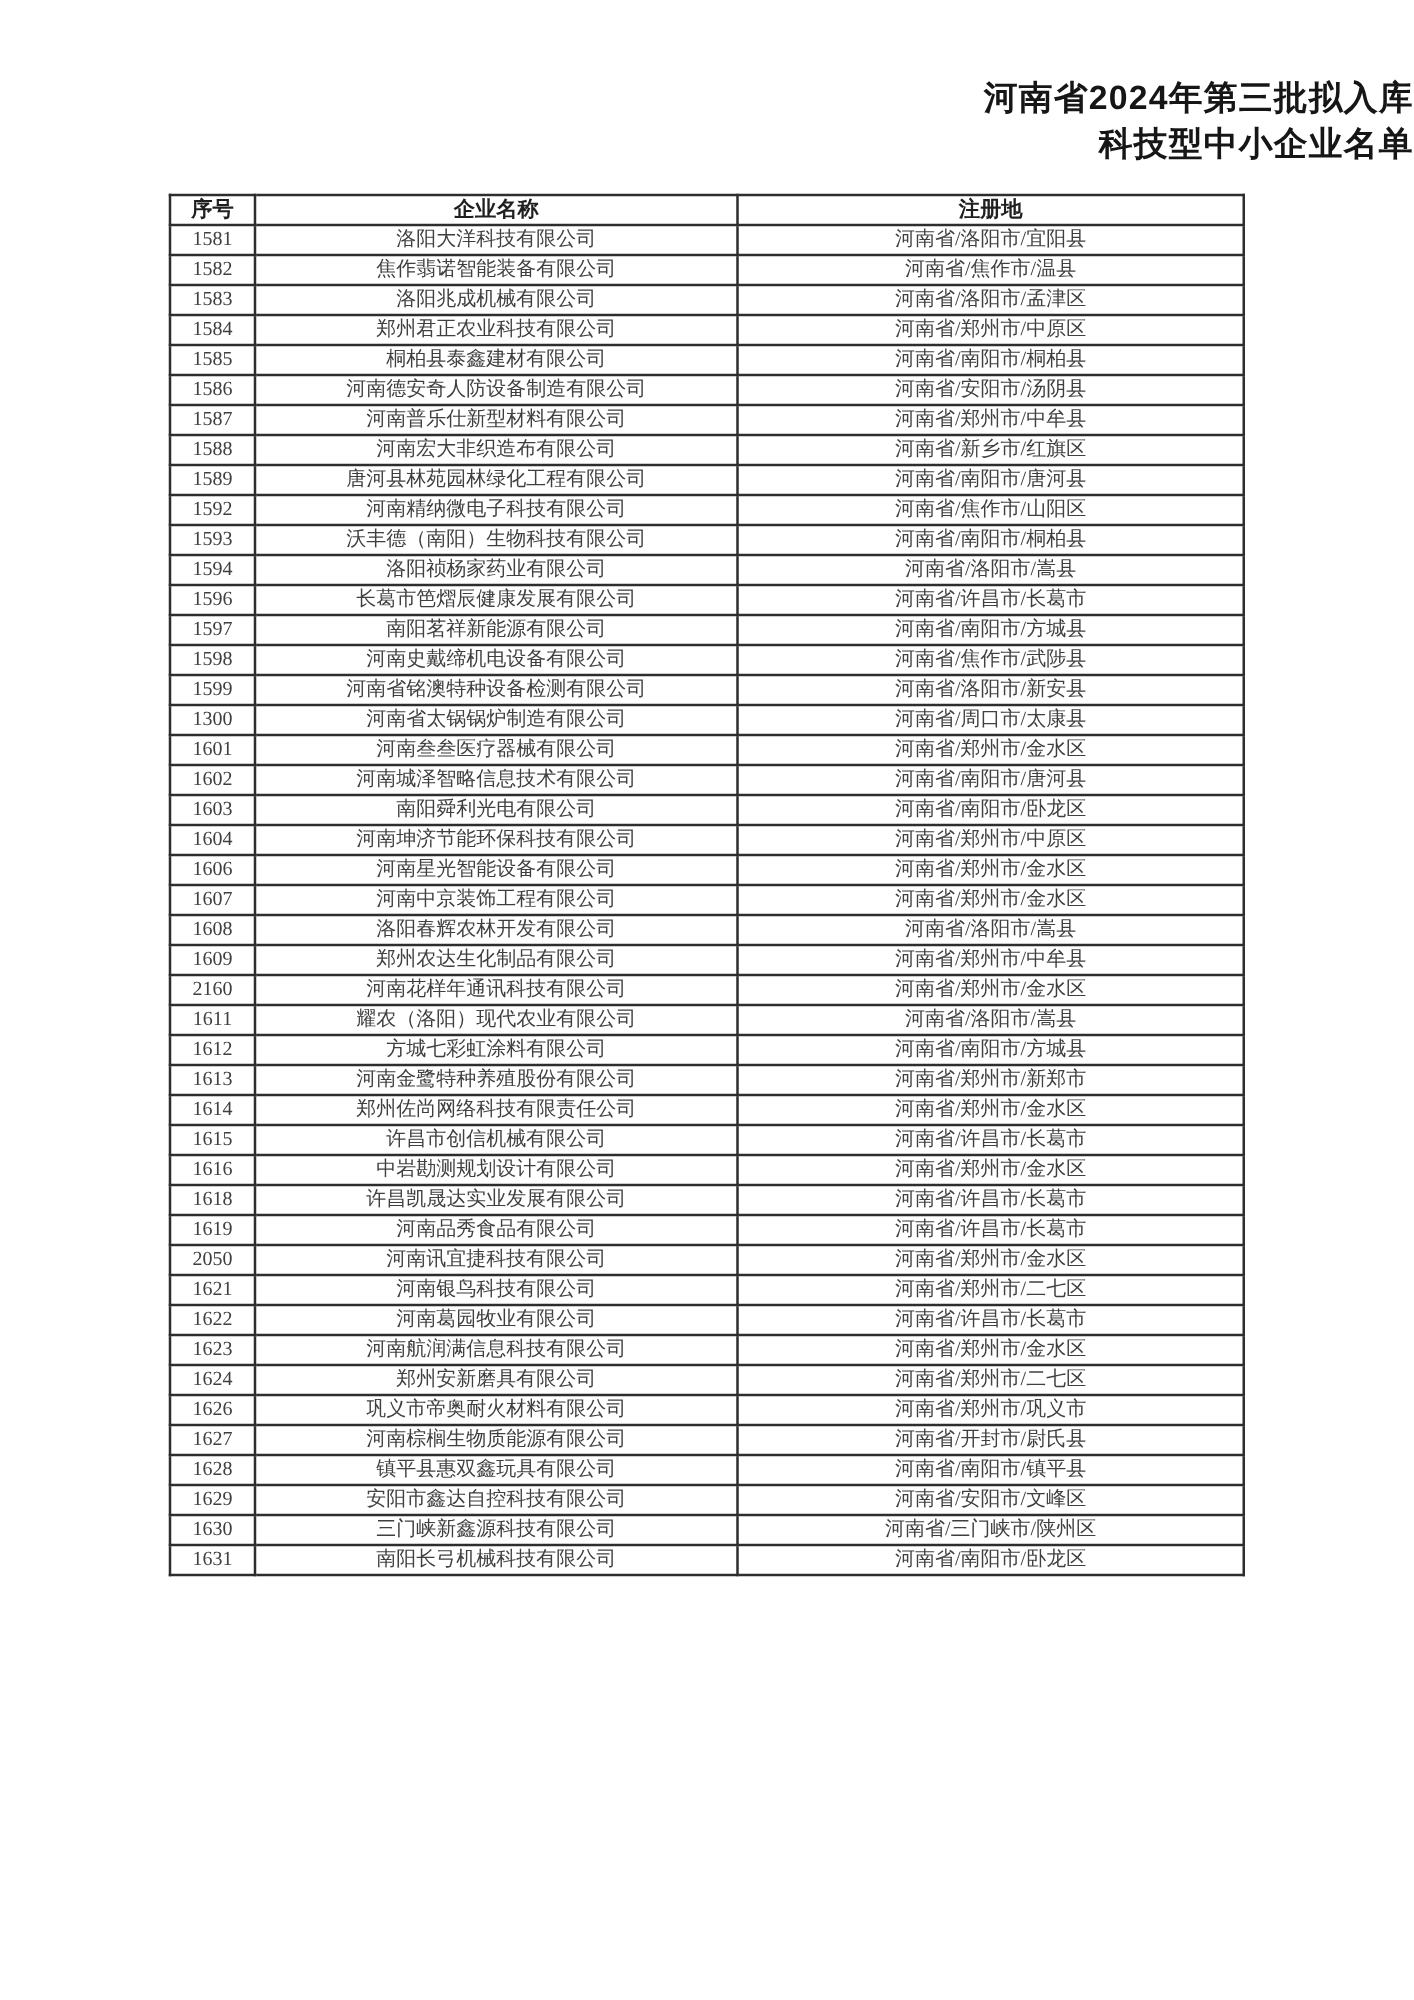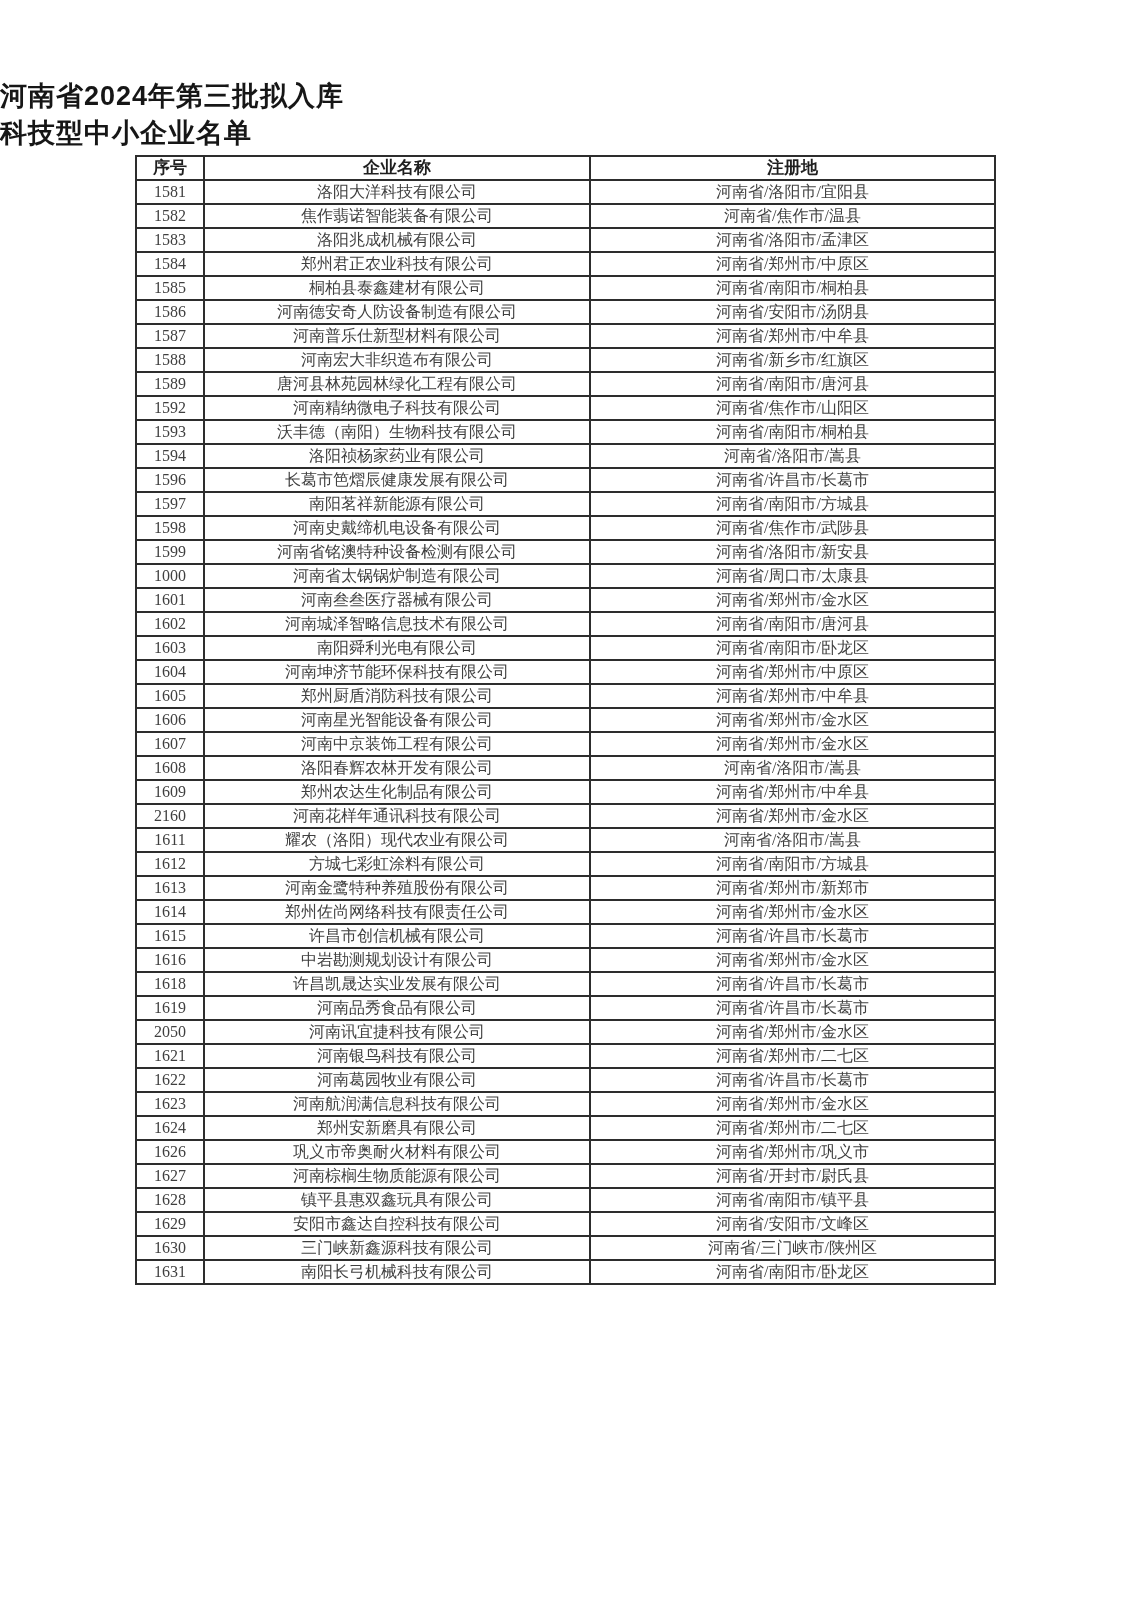--- a/index.html
+++ b/index.html
@@ -9,32 +9,32 @@
   }
   .page {
     position: relative;
     width: 1131px;
     height: 1600px;
     background: #ffffff;
     font-family: "Liberation Serif", "DejaVu Serif", serif;
     overflow: hidden;
   }
   .doc-title {
-    padding-top: 78px;
-    text-align: left;
+    padding-top: 60px;
+    text-align: right;
     font-family: "Liberation Sans", "DejaVu Sans", sans-serif;
     font-weight: 700;
     font-size: 27px;
     line-height: 37px;
     color: #161616;
     letter-spacing: 1px;
   }
   table.company-table {
     width: 857px;
-    margin: 3px auto 0 auto;
+    margin: 21px auto 0 auto;
     border-collapse: collapse;
     table-layout: fixed;
   }
   .company-table th,
   .company-table td {
     border: 2px solid #2d2d2d;
     padding: 0;
     text-align: center;
     vertical-align: middle;
     white-space: nowrap;
@@ -150,21 +150,21 @@
           <td>1598</td>
           <td>河南史戴缔机电设备有限公司</td>
           <td>河南省/焦作市/武陟县</td>
         </tr>
         <tr>
           <td>1599</td>
           <td>河南省铭澳特种设备检测有限公司</td>
           <td>河南省/洛阳市/新安县</td>
         </tr>
         <tr>
-          <td>1000</td>
+          <td>1300</td>
           <td>河南省太锅锅炉制造有限公司</td>
           <td>河南省/周口市/太康县</td>
         </tr>
         <tr>
           <td>1601</td>
           <td>河南叁叁医疗器械有限公司</td>
           <td>河南省/郑州市/金水区</td>
         </tr>
         <tr>
           <td>1602</td>
@@ -173,25 +173,20 @@
         </tr>
         <tr>
           <td>1603</td>
           <td>南阳舜利光电有限公司</td>
           <td>河南省/南阳市/卧龙区</td>
         </tr>
         <tr>
           <td>1604</td>
           <td>河南坤济节能环保科技有限公司</td>
           <td>河南省/郑州市/中原区</td>
-        </tr>
-        <tr>
-          <td>1605</td>
-          <td>郑州厨盾消防科技有限公司</td>
-          <td>河南省/郑州市/中牟县</td>
         </tr>
         <tr>
           <td>1606</td>
           <td>河南星光智能设备有限公司</td>
           <td>河南省/郑州市/金水区</td>
         </tr>
         <tr>
           <td>1607</td>
           <td>河南中京装饰工程有限公司</td>
           <td>河南省/郑州市/金水区</td>

